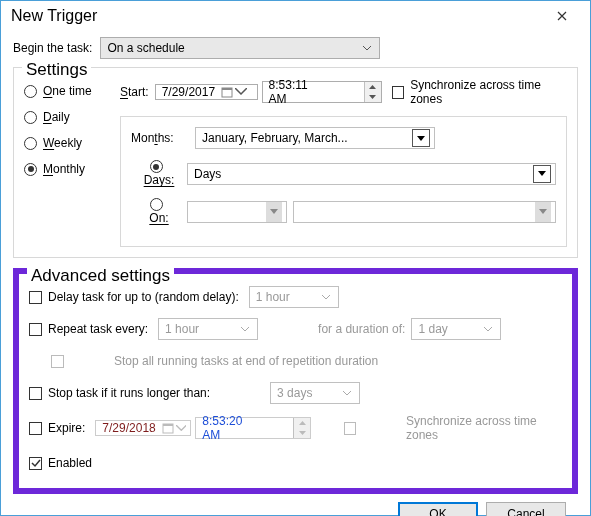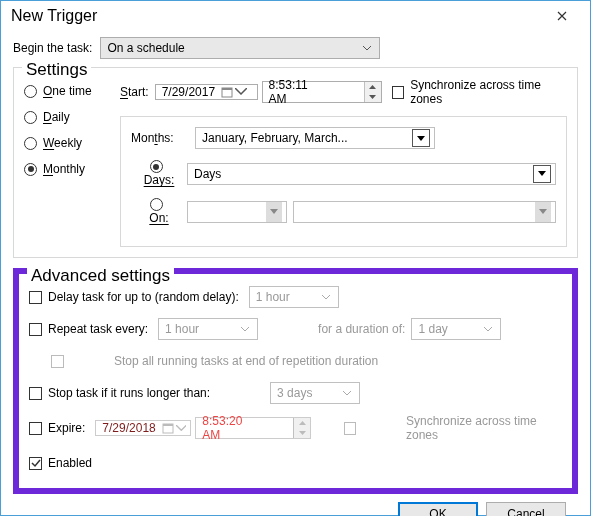--- a/index.html
+++ b/index.html
@@ -276,21 +276,21 @@
                 <rect x="1" y="2" width="10" height="9" fill="none" stroke="#bbb"></rect>
                 <rect x="1" y="2" width="10" height="2" fill="#bbb"></rect>
               </svg>
             </span>
           <span class="arrow">
               <svg viewBox="0 0 8 5">
                 <path d="M0 0 L4 4 L8 0" fill="none" stroke="#bbb"></path>
               </svg>
             </span>
         </div>
-        <div class="spinner" style="margin-right:33px;color:#ef4444;border-color:#ccc">
+        <div class="spinner" style="margin-right:33px;color:#1d4ed8;border-color:#ccc">
           <span class="val">8:53:20 AM</span>
           <span class="btns">
             <span class="sbtn">
                 <svg viewBox="0 0 7 4">
                   <path d="M0 4 L3.5 0 L7 4" fill="#bbb"></path>
                 </svg>
               </span>
             <span class="sbtn">
                 <svg viewBox="0 0 7 4">
                   <path d="M0 0 L3.5 4 L7 0" fill="#bbb"></path>

